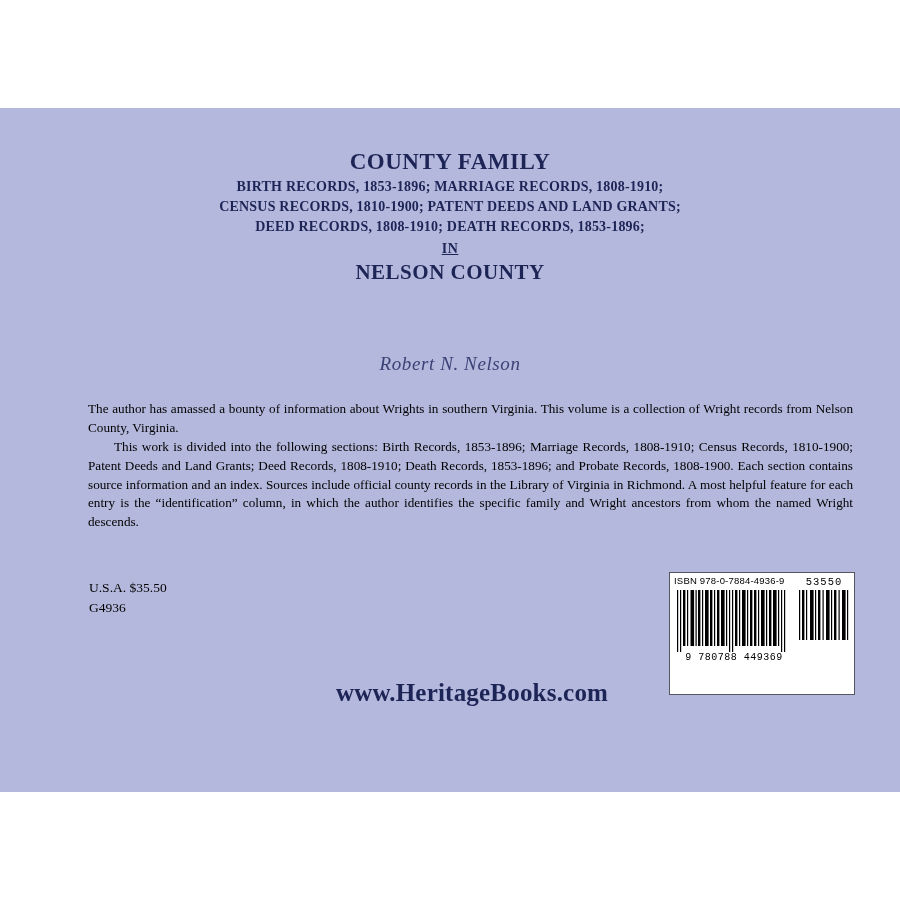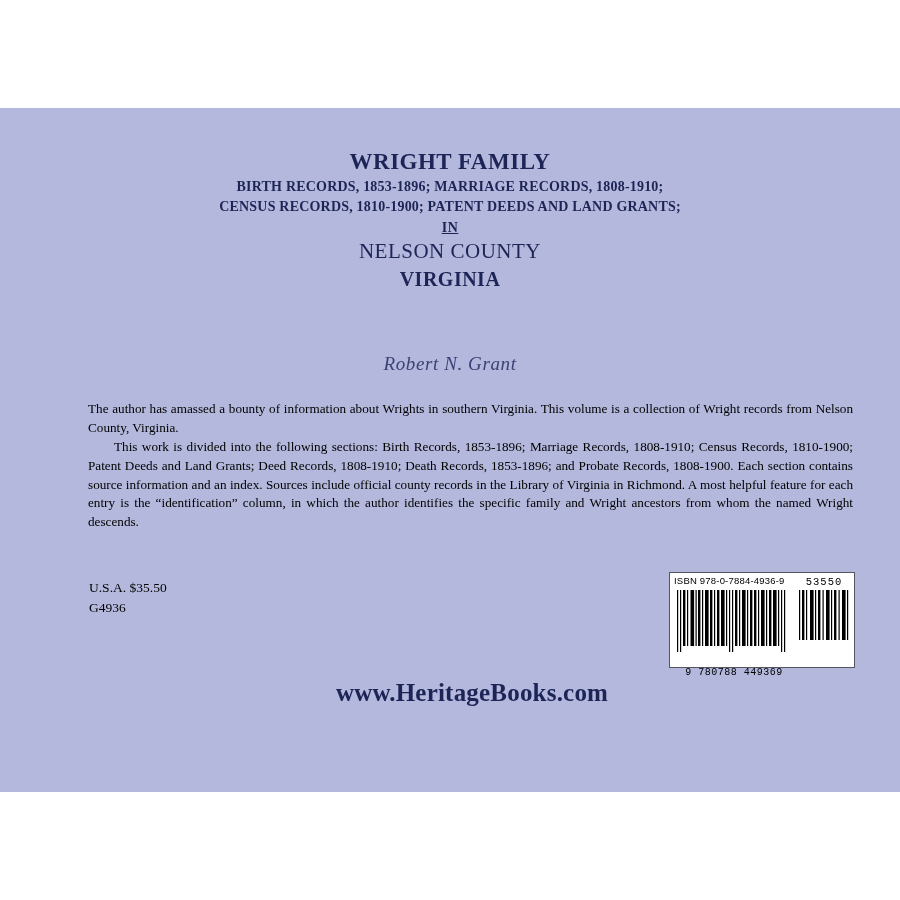--- a/index.html
+++ b/index.html
@@ -49,21 +49,21 @@
   }
   .t-in {
     font-size: 14px;
     font-weight: bold;
     line-height: 1.5;
     letter-spacing: 0.5px;
     text-decoration: underline;
   }
   .t-county {
     font-size: 21px;
-    font-weight: normal;
+    font-weight: bold;
     letter-spacing: 0.5px;
     line-height: 1.3;
   }
   .t-state {
     font-size: 20px;
     font-weight: bold;
     letter-spacing: 0.5px;
     line-height: 1.35;
   }
   .author {
@@ -112,21 +112,21 @@
     font-weight: bold;
     letter-spacing: 0.2px;
     padding-left: 22px;
   }
   
   #barcode-area {
     position: absolute;
     left: 669px;
     top: 464px;
     width: 186px;
-    height: 96px;
+    height: 123px;
     background: #ffffff;
     border: 1px solid #55565f;
     box-sizing: border-box;
   }
   .isbn-text {
     position: absolute;
     left: 4px;
     top: 2px;
     font-family: "Liberation Sans", sans-serif;
     font-size: 9.5px;
@@ -150,50 +150,49 @@
   .bc-num {
     position: absolute;
     left: 6px;
     top: 79px;
     width: 116px;
     text-align: center;
     font-family: "Liberation Mono", monospace;
     font-size: 10px;
     color: #000;
     letter-spacing: 0.5px;
-    margin-top: 15px;
   }
   .bc-addon-num {
     position: absolute;
     left: 126px;
     top: 3px;
     width: 56px;
     text-align: center;
     font-family: "Liberation Mono", monospace;
     font-size: 10.5px;
     color: #000;
     letter-spacing: 1px;
   }
 </style>
 </head>
 <body>
 
 <div id="page">
   <div id="cover">
 
     <div class="title-block">
-      <div class="t-main">WRIGHT FAMILY</div>
+      <div class="t-main">COUNTY FAMILY</div>
       <div class="t-sub">BIRTH RECORDS, 1853-1896; MARRIAGE RECORDS, 1808-1910;</div>
       <div class="t-sub">CENSUS RECORDS, 1810-1900; PATENT DEEDS AND LAND GRANTS;</div>
+      <div class="t-sub">DEED RECORDS, 1808-1910; DEATH RECORDS, 1853-1896;</div>
       <div class="t-in">IN</div>
       <div class="t-county">NELSON COUNTY</div>
-      <div class="t-state">VIRGINIA</div>
-    </div>
-
-    <div class="author">Robert N. Grant</div>
+    </div>
+
+    <div class="author">Robert N. Nelson</div>
 
     <div class="blurb">
       <p>The author has amassed a bounty of information about Wrights in southern Virginia. This volume is a collection of Wright records from Nelson County, Virginia.</p>
       <p class="indent">This work is divided into the following sections: Birth Records, 1853-1896; Marriage Records, 1808-1910; Census Records, 1810-1900; Patent Deeds and Land Grants; Deed Records, 1808-1910; Death Records, 1853-1896; and Probate Records, 1808-1900. Each section contains source information and an index. Sources include official county records in the Library of Virginia in Richmond. A most helpful feature for each entry is the “identification” column, in which the author identifies the specific family and Wright ancestors from whom the named Wright descends.</p>
     </div>
 
     <div class="price">
       <div>U.S.A. $35.50</div>
       <div>G4936</div>
     </div>

